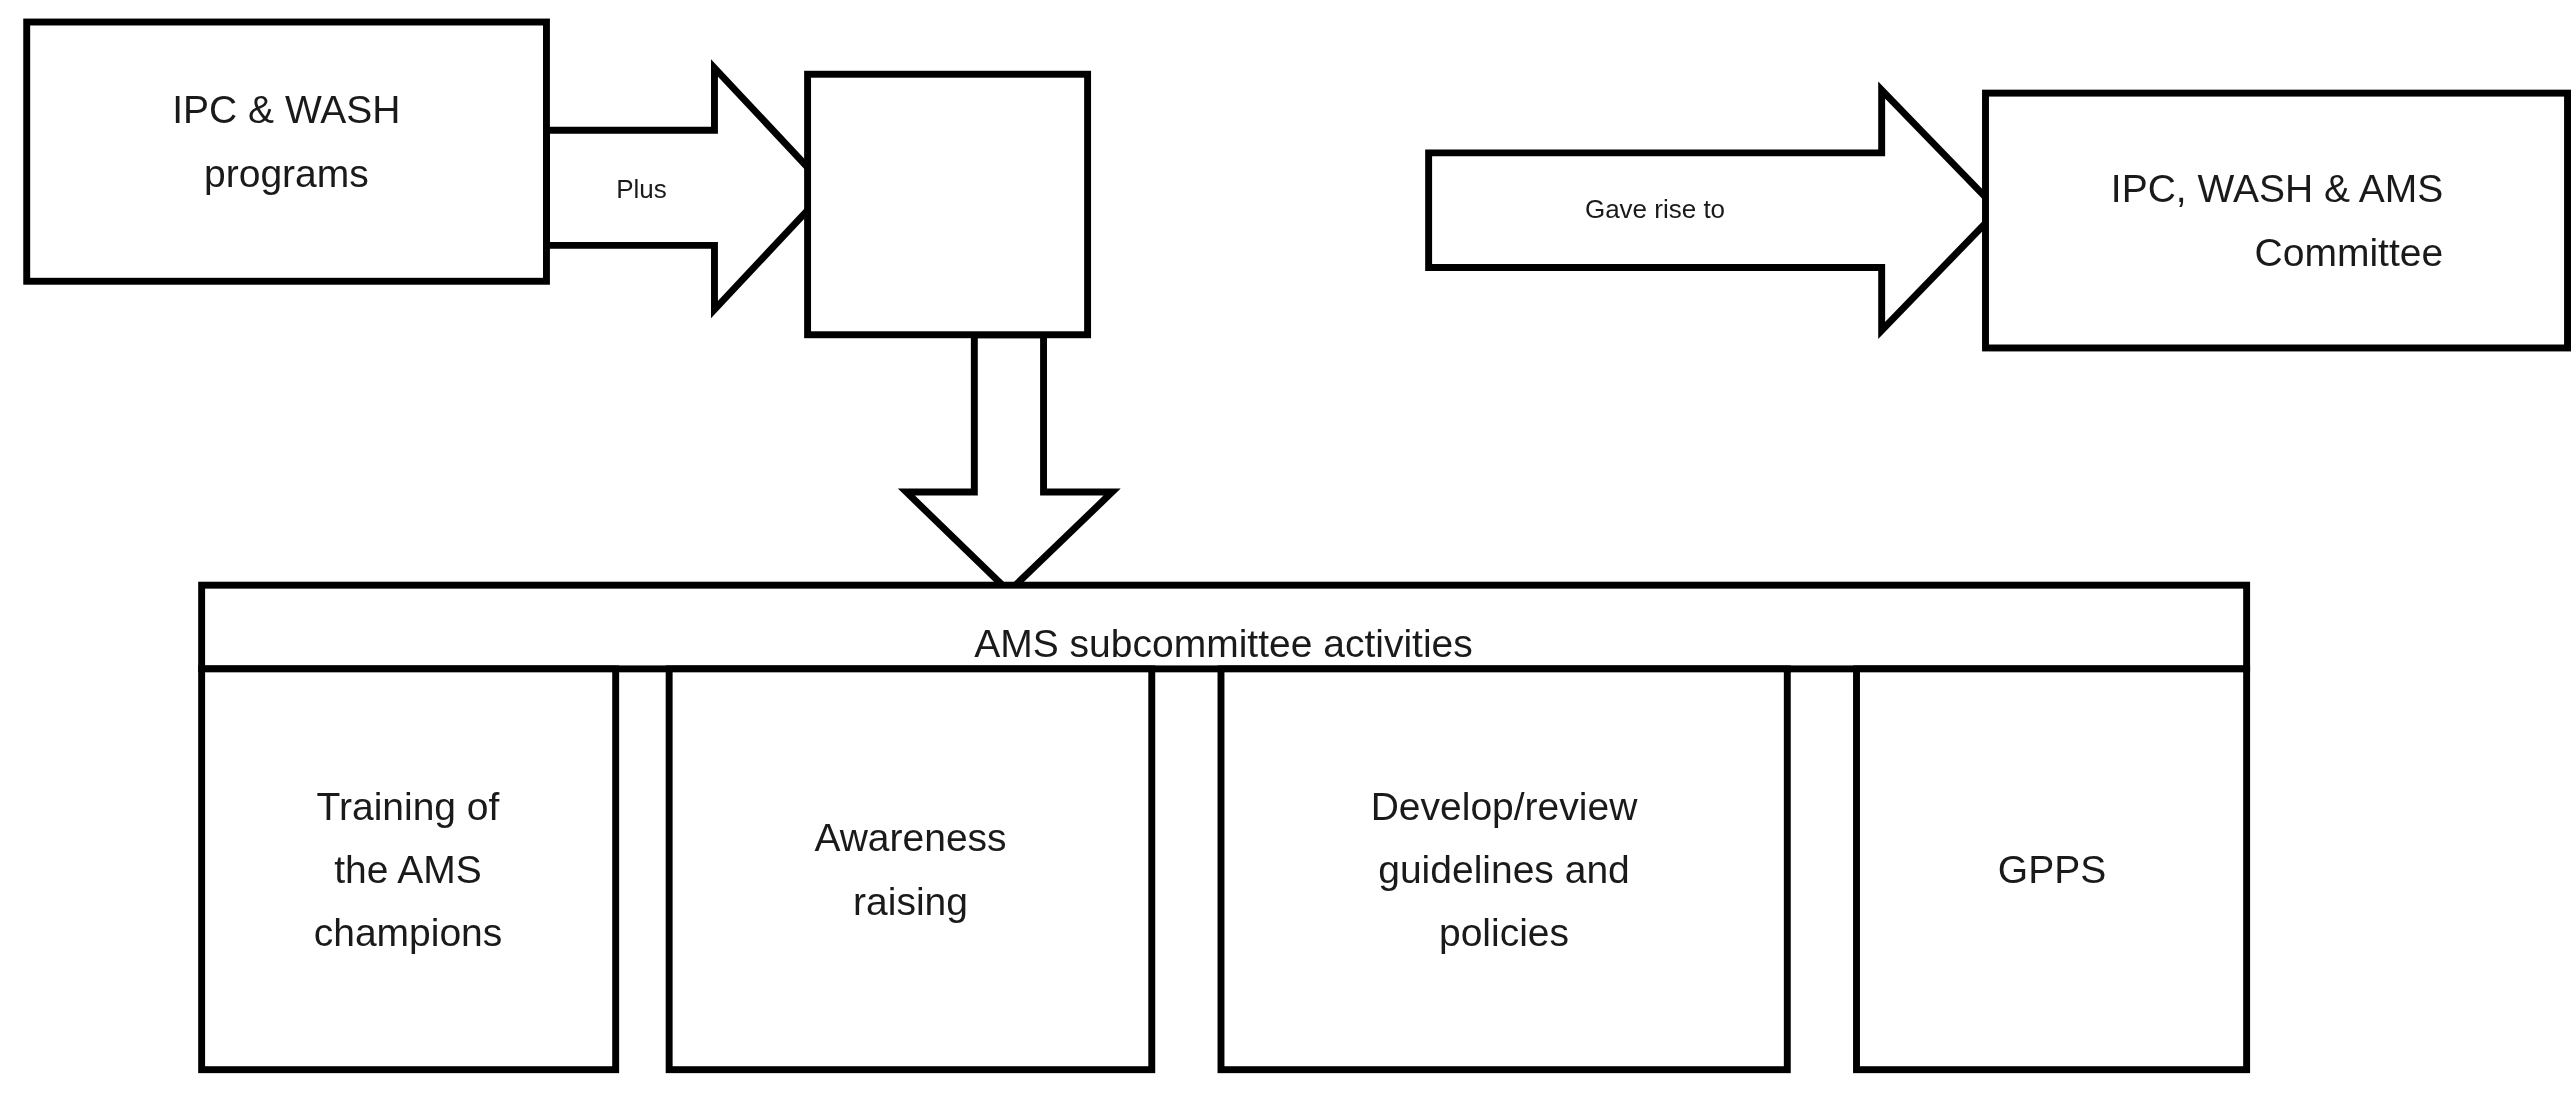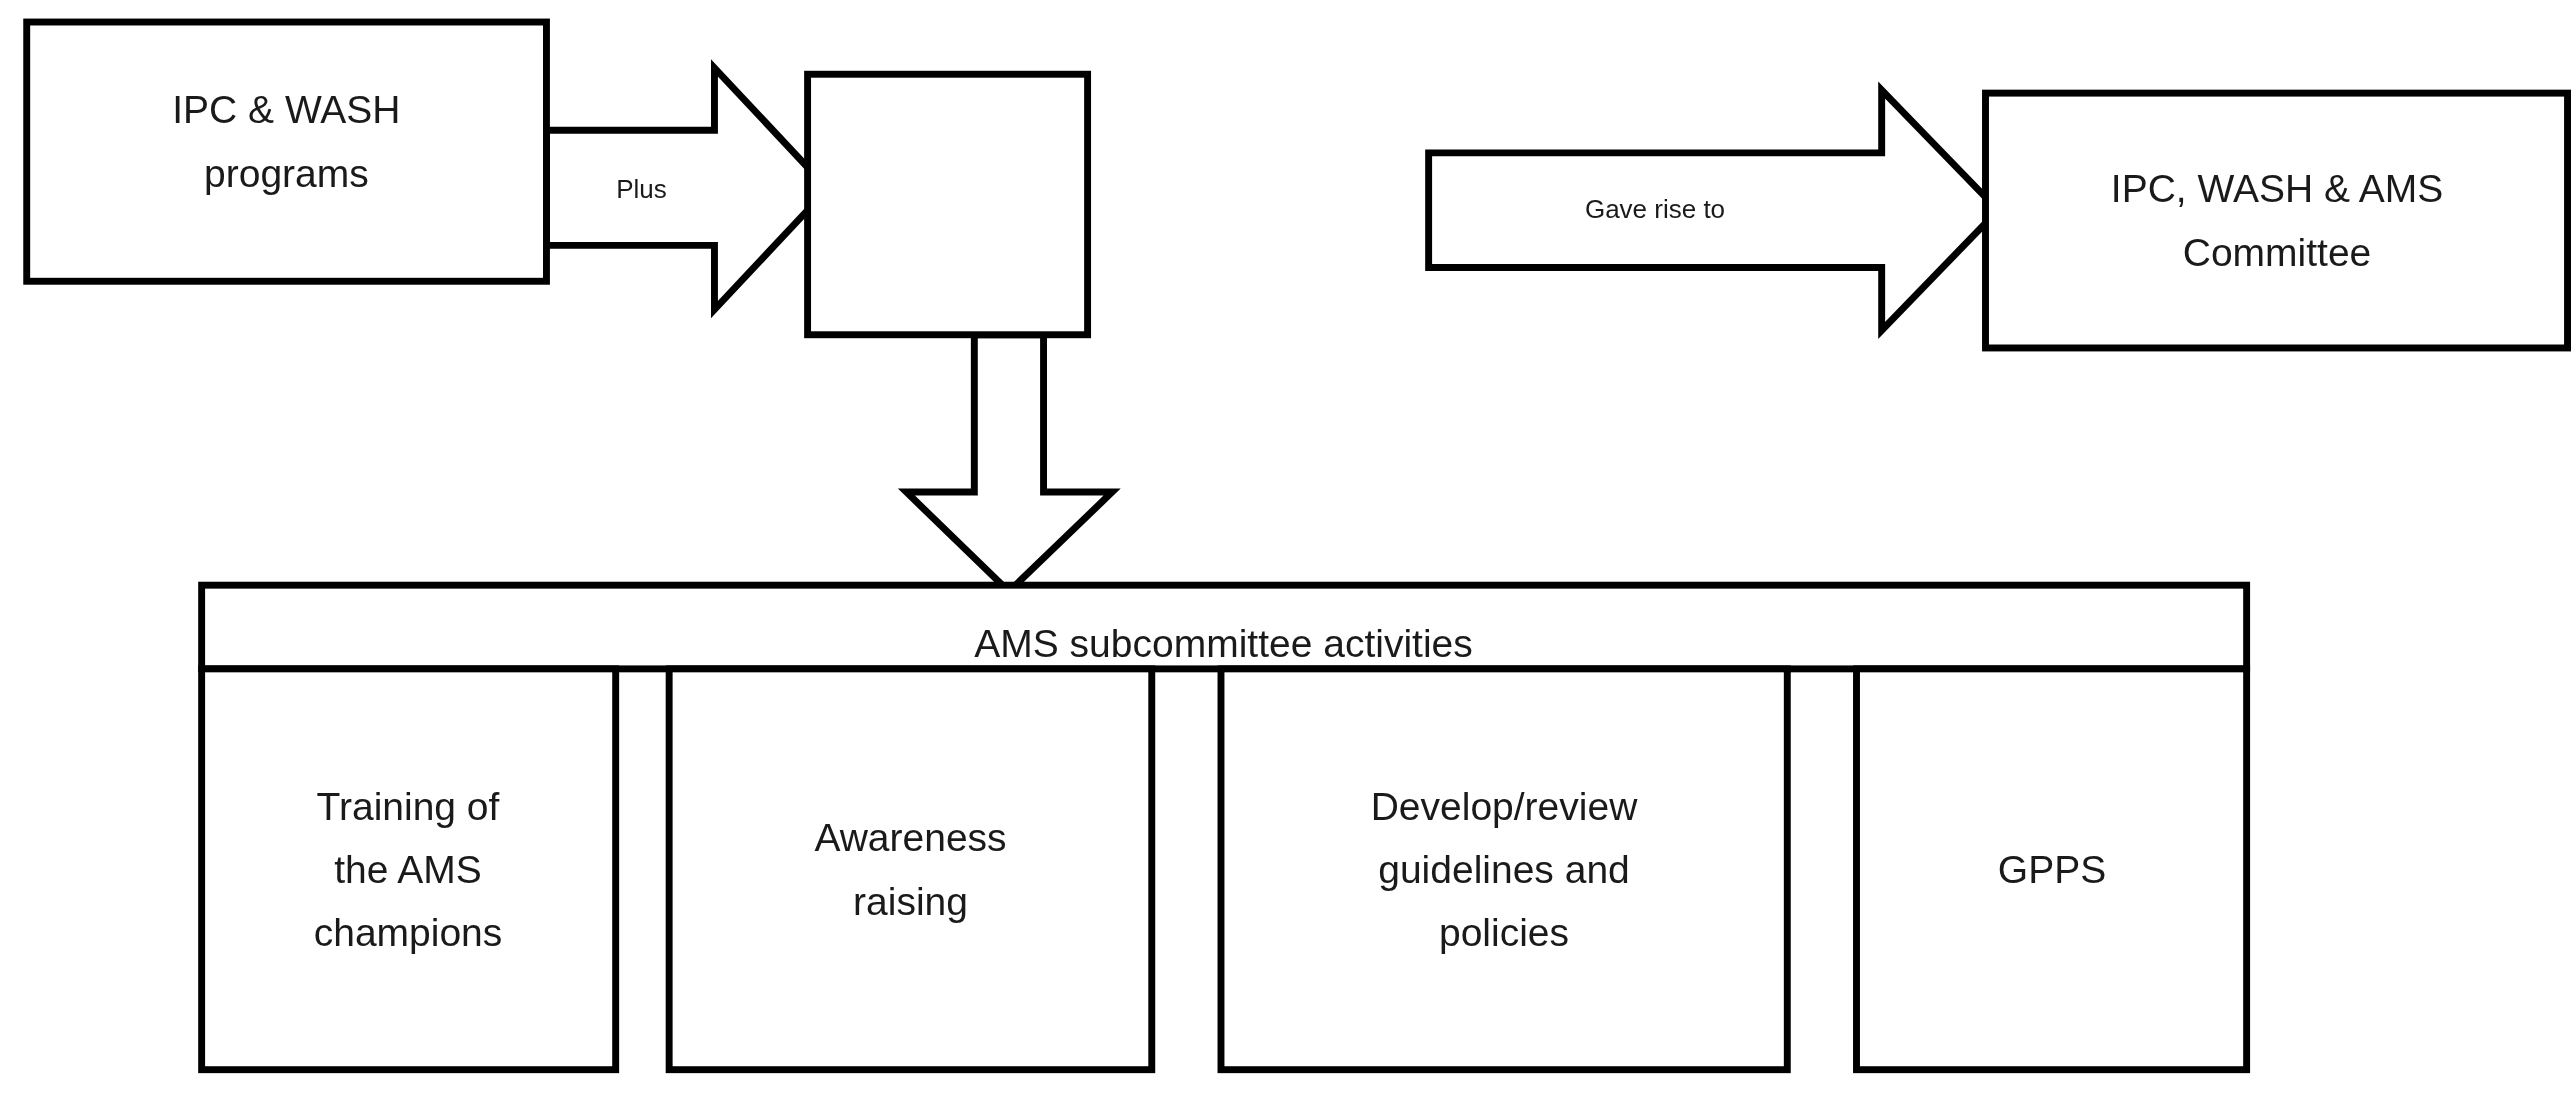--- a/index.html
+++ b/index.html
@@ -85,21 +85,21 @@
 
     <rect class="shape-outline" x="1940" y="1063" width="900" height="637"></rect>
 
     <rect class="shape-outline" x="2950" y="1063" width="620" height="637"></rect>
   </svg>
 
   <div class="node-label" style="left:26.4px; top:12px; width:520px; height:259px;">IPC &amp; WASH
 programs</div>
 
 
-  <div class="node-label" style="left:1986px; top:93px; width:582px; height:255px;">IPC, WASH &amp; AMS
+  <div class="node-label" style="left:1986px; top:93px; width:582px; height:255px;text-align:right;">IPC, WASH &amp; AMS
 Committee</div>
 
   <div class="node-label" style="left:201px; top:602px; width:2045px; height:84px;">AMS subcommittee activities</div>
 
   <div class="node-label" style="left:201px; top:669px; width:414px; height:401px;">Training of
 the AMS
 champions</div>
 
   <div class="node-label" style="left:669px; top:669px; width:483px; height:401px;">Awareness
 raising</div>

